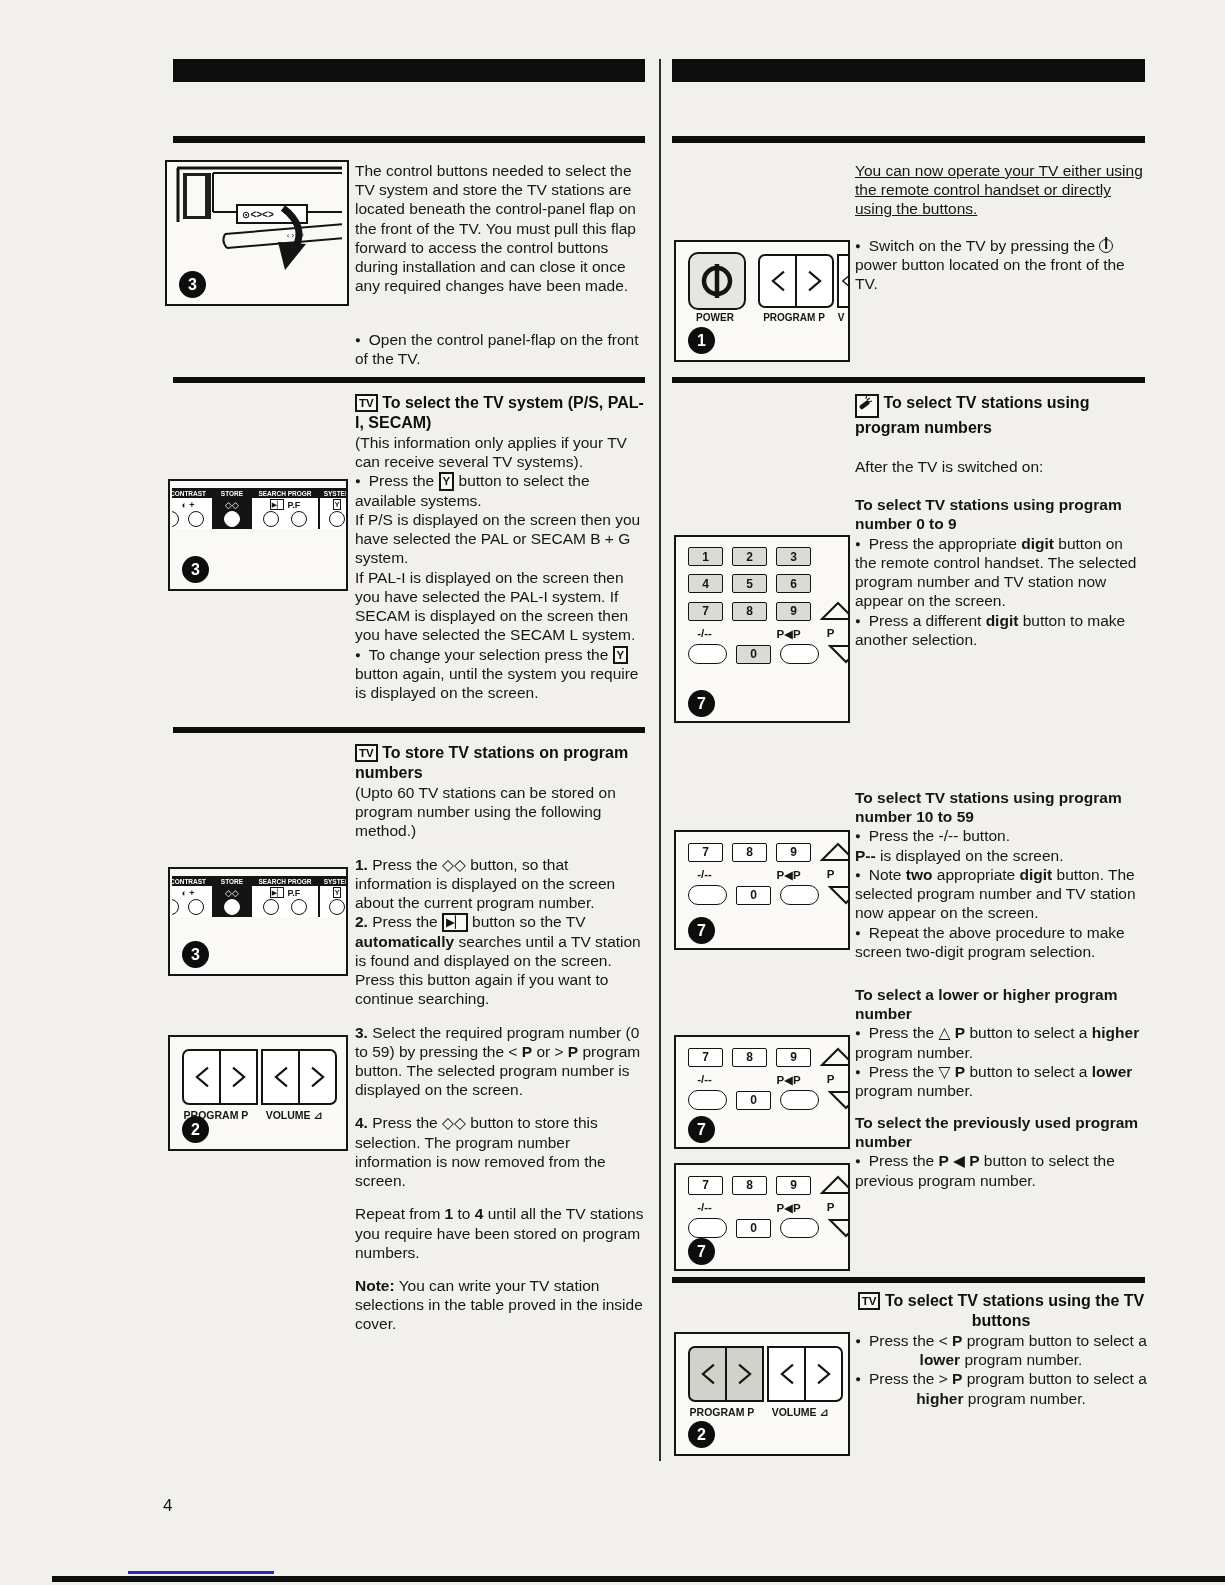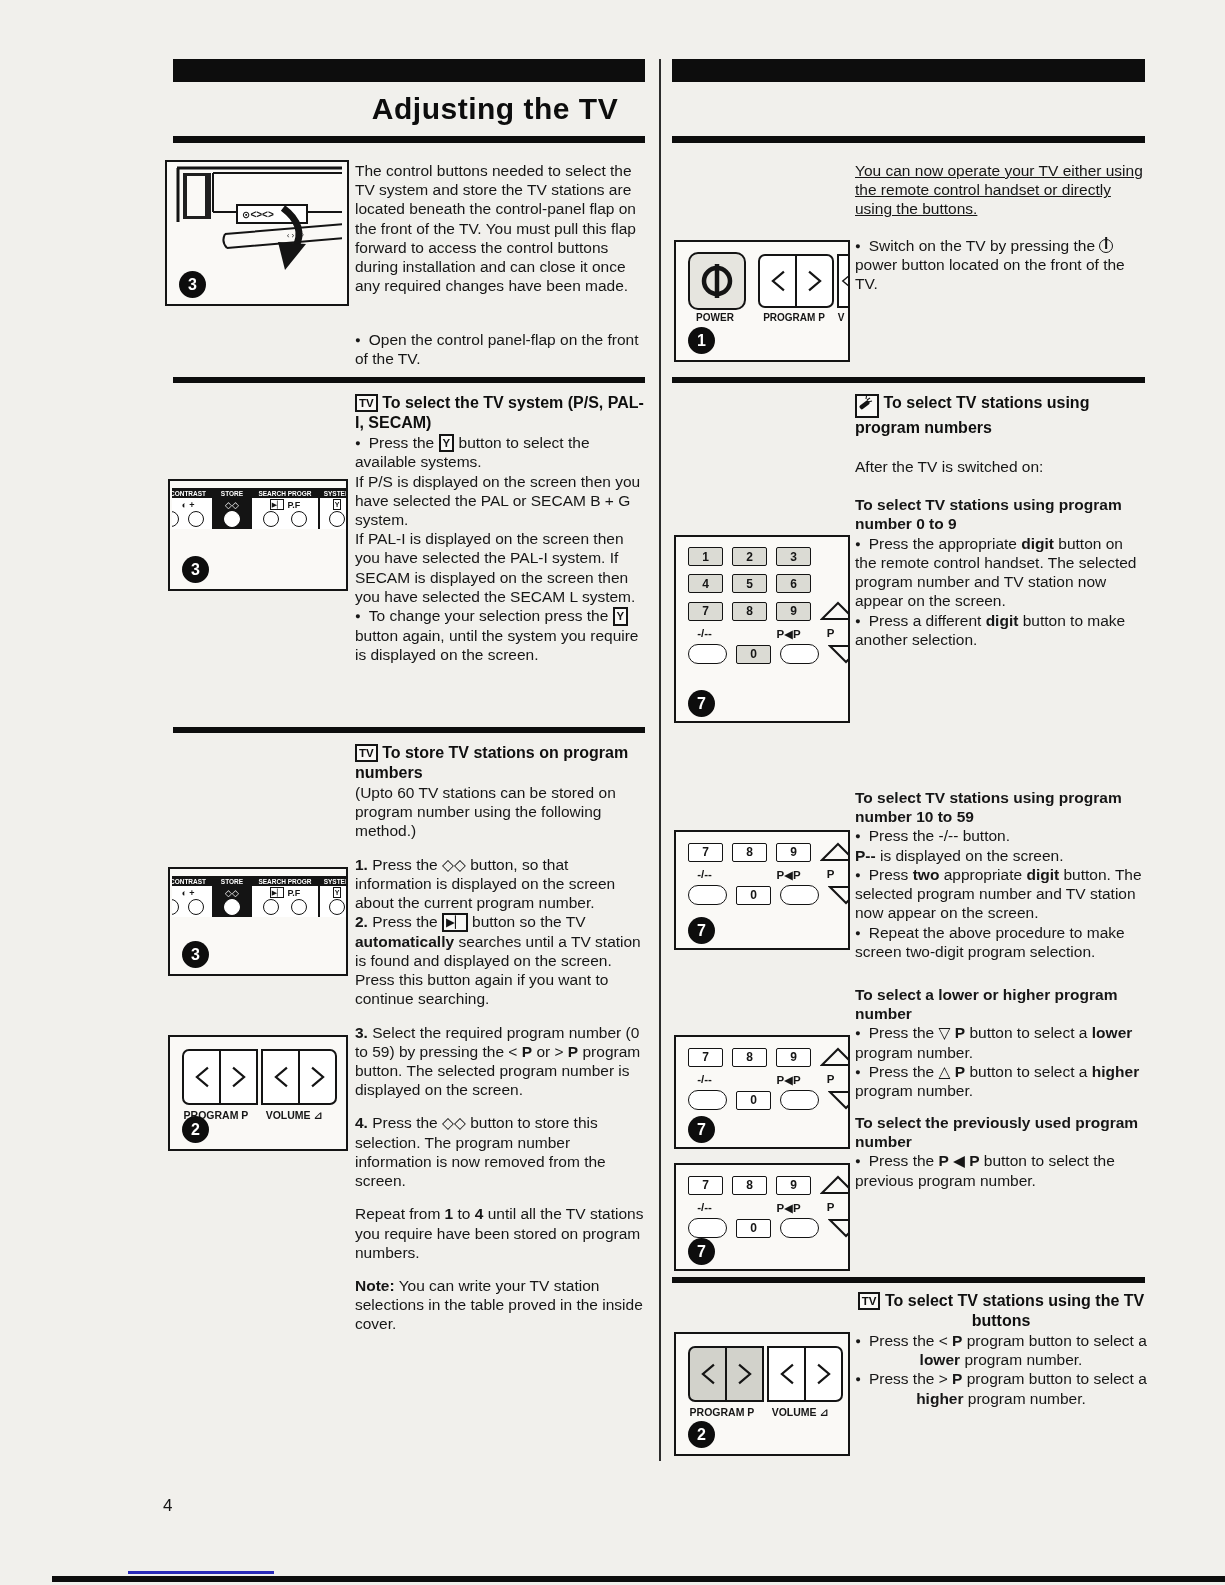--- a/index.html
+++ b/index.html
@@ -75,39 +75,39 @@
   .figlbl{position:absolute;font-size:10px;font-weight:700;text-align:center;}
   .pnum{font-size:17px;}
 </style>
 </head>
 <body>
 
 <div id="page">
 
   <div class="abs topbar" style="left:173px;top:59px;width:472px;"></div>
   <div class="abs topbar" style="left:672px;top:59px;width:473px;"></div>
-  <div class="abs coltitle" style="left:345px;top:92px;width:300px;">Adjusting the TV</div>
   <div class="abs rule" style="left:173px;top:136px;width:472px;"></div>
   <div class="abs rule" style="left:672px;top:136px;width:473px;"></div>
   <div class="abs vline" style="left:659px;top:59px;height:1402px;"></div>
 
   <div class="abs divider" style="left:173px;top:377px;width:472px;"></div>
   <div class="abs divider" style="left:173px;top:727px;width:472px;"></div>
   <div class="abs divider" style="left:672px;top:377px;width:473px;"></div>
   <div class="abs divider" style="left:672px;top:1277px;width:473px;"></div>
 
   <div class="abs tb" style="left:355px;top:161px;">
     <p>The control buttons needed to select the TV system and store the TV stations are located beneath the control-panel flap on the front of the TV. You must pull this flap forward to access the control buttons during installation and can close it once any required changes have been made.</p>
   </div>
   <div class="abs tb" style="left:355px;top:330px;">
     <p class="bullet">Open the control panel-flap on the front of the TV.</p>
   </div>
 
   <div class="abs tb" style="left:355px;top:393px;">
     <h3><span class="ibox">TV</span> <span>To select the TV system (P/S, PAL-I, SECAM)</span></h3>
+    <p>(This information only applies if your TV can receive several TV systems).</p>
     <p class="bullet"><span>Press the</span> <span class="ibox">Y</span> <span>button to select the available systems.</span></p>
     <p>If P/S is displayed on the screen then you have selected the PAL or SECAM B + G system.</p>
     <p>If PAL-I is displayed on the screen then you have selected the PAL-I system. If SECAM is displayed on the screen then you have selected the SECAM L system.</p>
     <p class="bullet"><span>To change your selection press the</span> <span class="ibox">Y</span> <span>button again, until the system you require is displayed on the screen.</span></p>
   </div>
 
   <div class="abs tb" style="left:355px;top:743px;">
     <h3><span class="ibox">TV</span> <span>To store TV stations on program numbers</span></h3>
     <p class="gap">(Upto 60 TV stations can be stored on program number using the following method.)</p>
     <p><b>1.</b> <span>Press the ◇◇ button, so that information is displayed on the screen about the current program number.</span></p>
@@ -133,28 +133,28 @@
     <p class="mt">After the TV is switched on:</p>
     <p class="subhead mt">To select TV stations using program number 0 to 9</p>
     <p class="bullet"><span>Press the appropriate</span> <b>digit</b> <span>button on the remote control handset. The selected program number and TV station now appear on the screen.</span></p>
     <p class="bullet"><span>Press a different</span> <b>digit</b> <span>button to make another selection.</span></p>
   </div>
 
   <div class="abs tb" style="left:855px;top:788px;">
     <p class="subhead">To select TV stations using program number 10 to 59</p>
     <p class="bullet">Press the -/-- button.</p>
     <p><b>P--</b> <span>is displayed on the screen.</span></p>
-    <p class="bullet"><span>Press</span> <b>two</b> <span>appropriate</span> <b>digit</b> <span>button. The selected program number and TV station now appear on the screen.</span></p>
+    <p class="bullet"><span>Note</span> <b>two</b> <span>appropriate</span> <b>digit</b> <span>button. The selected program number and TV station now appear on the screen.</span></p>
     <p class="bullet">Repeat the above procedure to make screen two-digit program selection.</p>
   </div>
 
   <div class="abs tb" style="left:855px;top:985px;">
     <p class="subhead">To select a lower or higher program number</p>
+    <p class="bullet"><span>Press the △</span> <b>P</b> <span>button to select a</span> <b>higher</b> <span>program number.</span></p>
     <p class="bullet"><span>Press the ▽</span> <b>P</b> <span>button to select a</span> <b>lower</b> <span>program number.</span></p>
-    <p class="bullet"><span>Press the △</span> <b>P</b> <span>button to select a</span> <b>higher</b> <span>program number.</span></p>
   </div>
 
   <div class="abs tb" style="left:855px;top:1113px;">
     <p class="subhead">To select the previously used program number</p>
     <p class="bullet"><span>Press the</span> <b>P ◀ P</b> <span>button to select the previous program number.</span></p>
   </div>
 
   <div class="abs tb" style="left:855px;top:1291px;text-align:center;">
     <h3><span class="ibox">TV</span> <span>To select TV stations using the TV buttons</span></h3>
     <p class="bullet"><span>Press the &lt;</span> <b>P</b> <span>program button to select a</span> <b>lower</b> <span>program number.</span></p>

